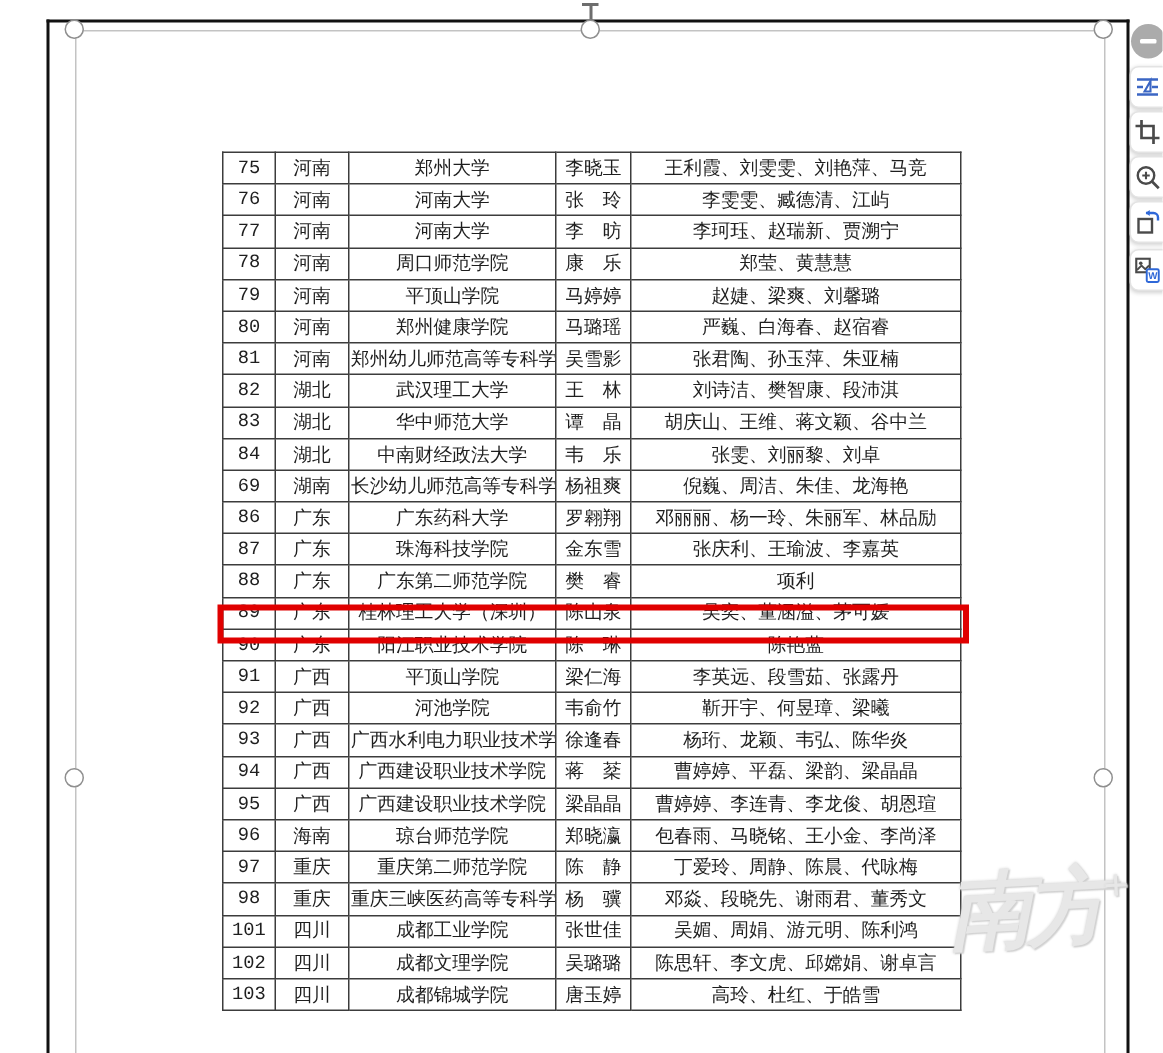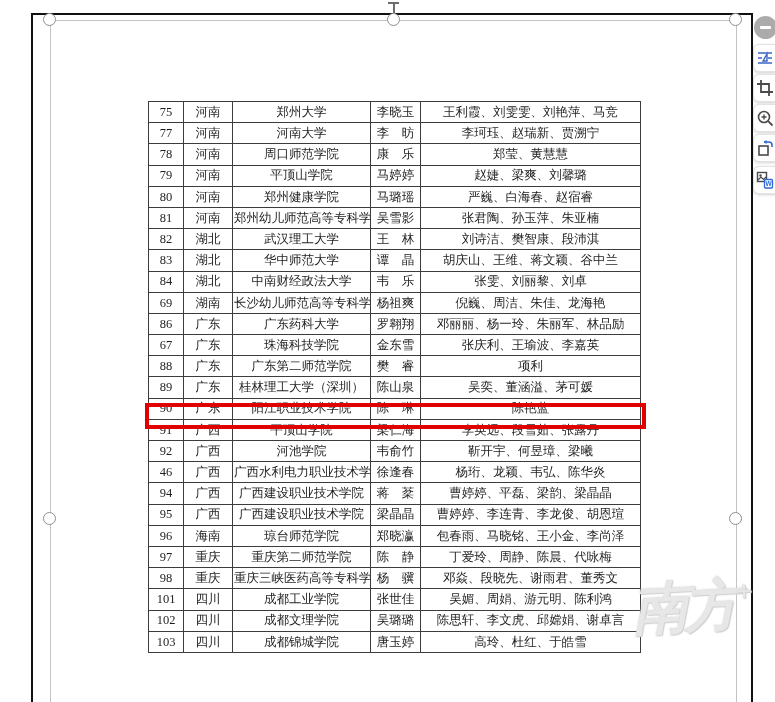--- a/index.html
+++ b/index.html
@@ -38,21 +38,21 @@
     border:1px solid #3c3c3c;height:20.2px;padding:0 1px;
     text-align:center;vertical-align:middle;
     font-size:12.5px;color:#1e1e1e;line-height:1;
     white-space:nowrap;overflow:hidden;
   }
   col.c-no{width:35px;}
   col.c-prov{width:49px;}
   col.c-school{width:138px;}
   col.c-leader{width:50px;}
   col.c-members{width:220px;}
-  td.cell-no{font-family:Liberation Serif, serif;}
+  td.cell-no{font-family:Liberation Mono, monospace;}
 
   
   #row-highlight{
     position:absolute;left:145px;top:403px;width:501px;height:26px;
     border:4px solid #e00000;box-sizing:border-box;z-index:5;background:transparent;
   }
 
   
   #watermark{
     position:absolute;left:633px;top:578px;width:150px;height:100px;z-index:7;
@@ -111,20 +111,27 @@
     </colgroup>
     <tbody>
         <tr>
           <td class="cell-no">75</td>
           <td class="cell-province">河南</td>
           <td class="cell-school">郑州大学</td>
           <td class="cell-leader">李晓玉</td>
           <td class="cell-members">王利霞、刘雯雯、刘艳萍、马竞</td>
         </tr>
         <tr>
+          <td class="cell-no">76</td>
+          <td class="cell-province">河南</td>
+          <td class="cell-school">河南大学</td>
+          <td class="cell-leader">张　玲</td>
+          <td class="cell-members">李雯雯、臧德清、江屿</td>
+        </tr>
+        <tr>
           <td class="cell-no">77</td>
           <td class="cell-province">河南</td>
           <td class="cell-school">河南大学</td>
           <td class="cell-leader">李　昉</td>
           <td class="cell-members">李珂珏、赵瑞新、贾溯宁</td>
         </tr>
         <tr>
           <td class="cell-no">78</td>
           <td class="cell-province">河南</td>
           <td class="cell-school">周口师范学院</td>
@@ -181,21 +188,21 @@
           <td class="cell-members">倪巍、周洁、朱佳、龙海艳</td>
         </tr>
         <tr>
           <td class="cell-no">86</td>
           <td class="cell-province">广东</td>
           <td class="cell-school">广东药科大学</td>
           <td class="cell-leader">罗翱翔</td>
           <td class="cell-members">邓丽丽、杨一玲、朱丽军、林品励</td>
         </tr>
         <tr>
-          <td class="cell-no">67</td>
+          <td class="cell-no">87</td>
           <td class="cell-province">广东</td>
           <td class="cell-school">珠海科技学院</td>
           <td class="cell-leader">金东雪</td>
           <td class="cell-members">张庆利、王瑜波、李嘉英</td>
         </tr>
         <tr>
           <td class="cell-no">88</td>
           <td class="cell-province">广东</td>
           <td class="cell-school">广东第二师范学院</td>
           <td class="cell-leader">樊　睿</td>
@@ -223,21 +230,21 @@
           <td class="cell-members">李英远、段雪茹、张露丹</td>
         </tr>
         <tr>
           <td class="cell-no">92</td>
           <td class="cell-province">广西</td>
           <td class="cell-school">河池学院</td>
           <td class="cell-leader">韦俞竹</td>
           <td class="cell-members">靳开宇、何昱璋、梁曦</td>
         </tr>
         <tr>
-          <td class="cell-no">46</td>
+          <td class="cell-no">93</td>
           <td class="cell-province">广西</td>
           <td class="cell-school">广西水利电力职业技术学院</td>
           <td class="cell-leader">徐逢春</td>
           <td class="cell-members">杨珩、龙颖、韦弘、陈华炎</td>
         </tr>
         <tr>
           <td class="cell-no">94</td>
           <td class="cell-province">广西</td>
           <td class="cell-school">广西建设职业技术学院</td>
           <td class="cell-leader">蒋　棻</td>

